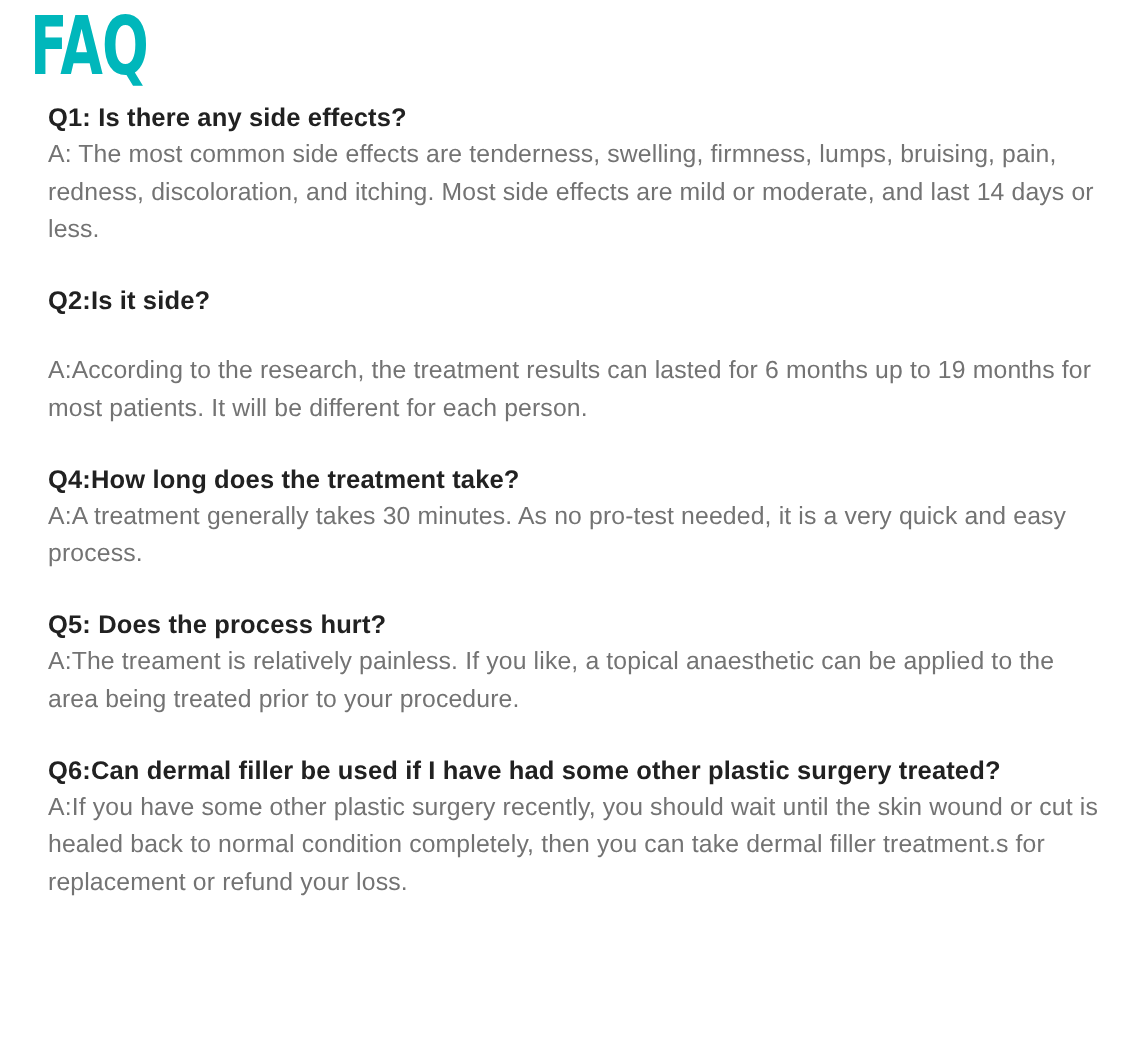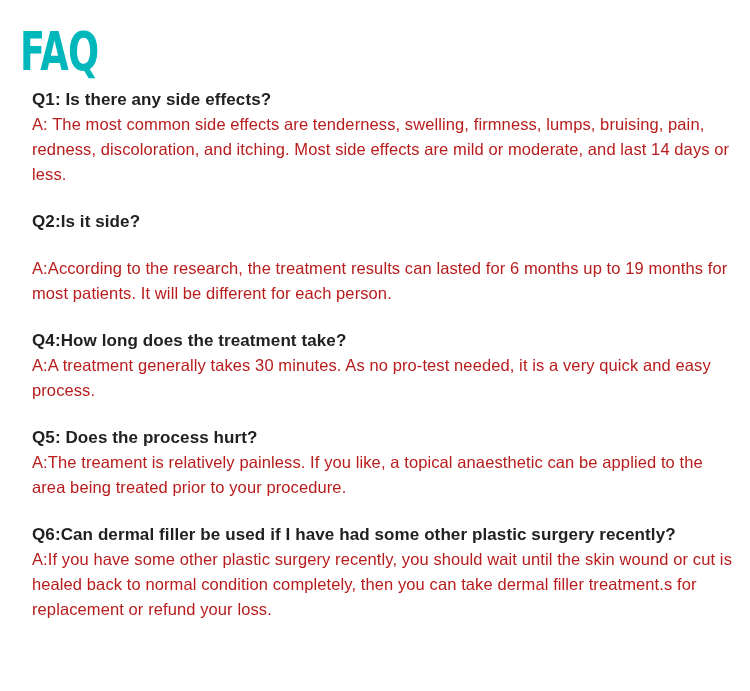--- a/index.html
+++ b/index.html
@@ -11,21 +11,21 @@
     width: 750px;
     height: 691px;
     overflow: hidden;
     font-family: "Liberation Sans", sans-serif;
     -webkit-font-smoothing: antialiased;
   }
   .page {
     box-sizing: border-box;
     width: 750px;
     height: 691px;
-    padding: 30px 14px 0 20px;
+    padding: 9px 14px 0 20px;
     background: #ffffff;
   }
   .faq-logo {
     display: inline-block;
     margin: 0 0 13px 0;
     font-family: "DejaVu Sans", sans-serif;
     font-weight: 800;
     font-size: 54px;
     line-height: 44px;
     letter-spacing: -1px;
@@ -46,21 +46,21 @@
     font-weight: 700;
     line-height: 25px;
     color: #212121;
     letter-spacing: 0.1px;
   }
   .answer {
     margin: 0;
     font-size: 16.5px;
     font-weight: 400;
     line-height: 25px;
-    color: #b91c1c;
+    color: #737373;
     letter-spacing: 0.1px;
   }
 </style>
 </head>
 <body>
 
 <div class="page">
 
   <h1 class="faq-logo">FAQ</h1>
 
@@ -83,18 +83,18 @@
       <h2 class="question">Q4:How long does the treatment take?</h2>
       <p class="answer">A:A treatment generally takes 30 minutes. As no pro-test needed, it is a very quick and easy process.</p>
     </section>
 
     <section class="faq-item">
       <h2 class="question">Q5: Does the process hurt?</h2>
       <p class="answer">A:The treament is relatively painless. If you like, a topical anaesthetic can be applied to the area being treated prior to your procedure.</p>
     </section>
 
     <section class="faq-item">
-      <h2 class="question">Q6:Can dermal filler be used if I have had some other plastic surgery recently?</h2>
+      <h2 class="question">Q6:Can dermal filler be used if I have had some other plastic surgery treated?</h2>
       <p class="answer">A:If you have some other plastic surgery recently, you should wait until the skin wound or cut is healed back to normal condition completely, then you can take dermal filler treatment.s for replacement or refund your loss.</p>
     </section>
 
   </div>
 </div>
 
 </body></html>

